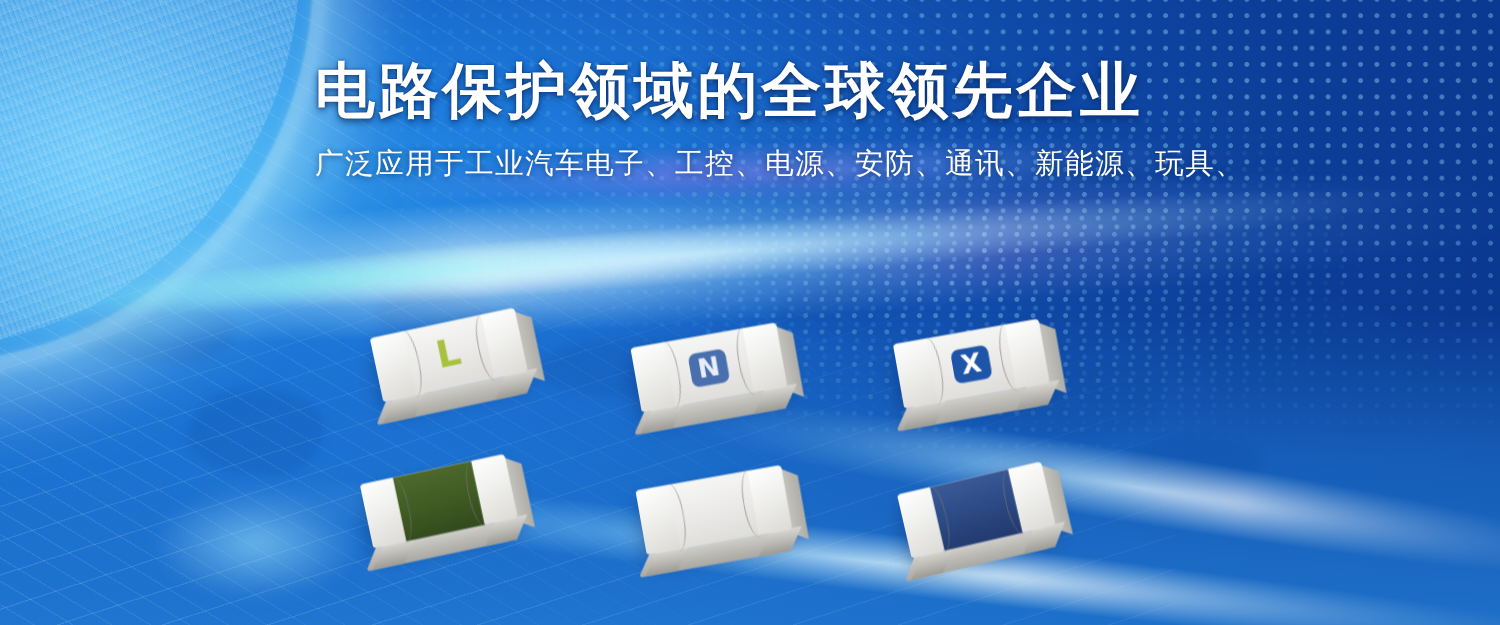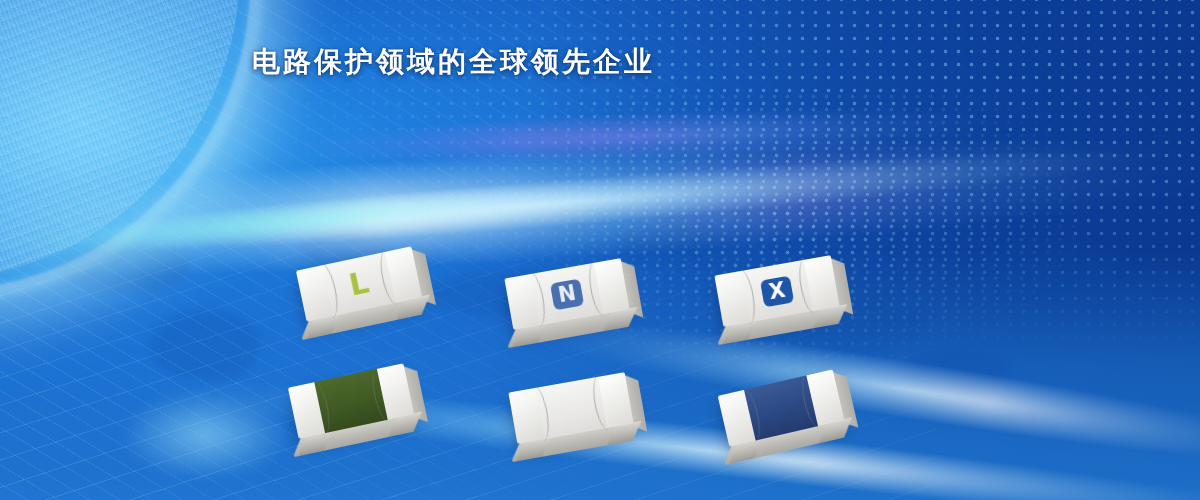--- a/index.html
+++ b/index.html
@@ -190,21 +190,21 @@
 
   
   .copy {
     position: absolute;
     left: 252px;
     top: 46px;
     width: 800px;
     z-index: 40;
   }
   .headline {
-    font-size: 28px;
+    font-size: 48px;
     font-weight: bold;
     color: #ffffff;
     letter-spacing: 3px;
     line-height: 1.15;
     margin: 0 0 18px 0;
     text-shadow: 0 2px 6px rgba(6,40,98,0.75), 0 0 2px rgba(10,50,120,0.9);
     white-space: nowrap;
   }
   .subline {
     font-size: 23px;
@@ -355,20 +355,21 @@
   <div class="ribbon ribbon-d"></div>
   <div class="ribbon ribbon-a"></div>
   <div class="ribbon ribbon-b"></div>
   <div class="ribbon ribbon-c"></div>
   <div class="ribbon ribbon-e"></div>
   <div class="ribbon ribbon-f"></div>
   <div class="glow-spot"></div>
 
   <div class="copy">
     <h1 class="headline">电路保护领域的全球领先企业</h1>
+    <p class="subline">广泛应用于工业汽车电子、工控、电源、安防、通讯、新能源、玩具、</p>
   </div>
 
   <div class="chips">
 
     <div class="chip" style="left:300px; top:258px; transform: rotate(-12deg);">
       <div class="chip-body">
         <div class="face-side"></div>
         <div class="face-front"></div>
         <div class="tip tip-l"></div>
         <div class="tip tip-r"></div>

